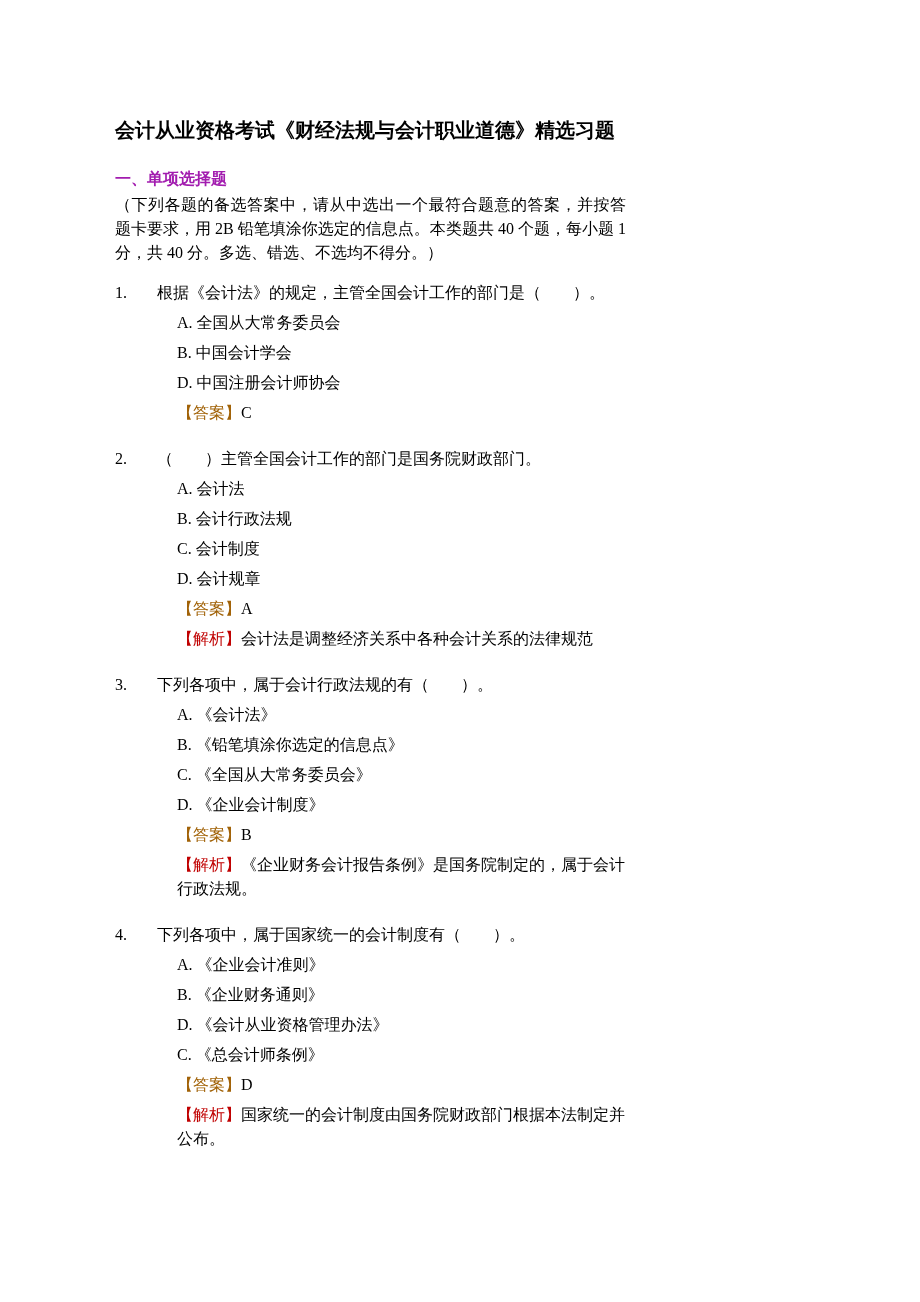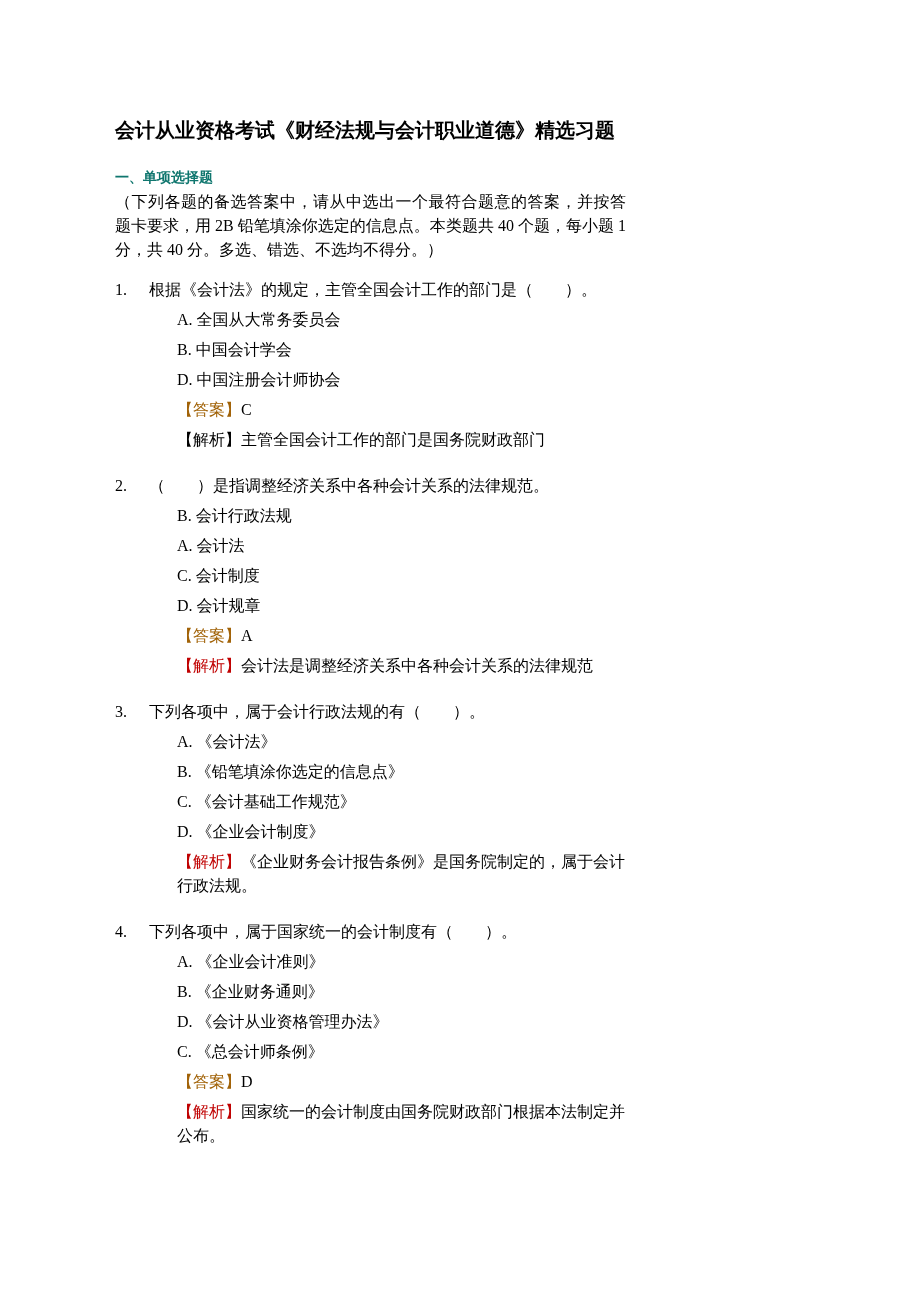--- a/index.html
+++ b/index.html
@@ -17,44 +17,45 @@
     padding: 115px 106px 100px 115px;
     box-sizing: border-box;
   }
   .doc-title {
     font-family: "SimHei", "黑体", sans-serif;
     font-weight: bold;
     font-size: 20px;
     margin-bottom: 22px;
   }
   .section-heading {
-    color: #0f766e;
+    color: #a21caf;
     font-family: "SimHei", "黑体", sans-serif;
     font-weight: bold;
-    font-size: 14px;
+    font-size: 16px;
     margin-bottom: 2px;
   }
   .instructions {
     font-size: 16px;
     margin-bottom: 16px;
     text-align: justify;
   }
   .question-block {
     margin-bottom: 22px;
   }
   .q-stem {
     display: flex;
     align-items: baseline;
     margin-bottom: 6px;
   }
   .q-num {
     flex: 0 0 34px;
   }
   .q-text {
     flex: 1;
+    margin-left: 8px;
   }
   .q-options, .q-answer, .q-explain {
     padding-left: 62px;
     margin-bottom: 6px;
   }
   .q-options div {
     margin-bottom: 6px;
   }
   .ans-label {
     color: #a16207;
@@ -82,54 +83,54 @@
       <span class="q-text">根据《会计法》的规定，主管全国会计工作的部门是（　　）。</span>
     </div>
     <div class="q-options">
       <div>A. 全国从大常务委员会</div>
       <div>B. 中国会计学会</div>
       <div>D. 中国注册会计师协会</div>
     </div>
     <div class="q-answer">
       <span class="ans-label">【答案】</span><span>C</span>
     </div>
-    <div class="q-explain">
-      <span class="exp-label">【解析】</span><span>主管全国会计工作的部门是国务院财政部门</span>
-    </div>
   </div>
 
   <div class="question-block">
     <div class="q-stem">
       <span class="q-num">2.</span>
-      <span class="q-text">（　　）是指调整经济关系中各种会计关系的法律规范。</span>
+      <span class="q-text">（　　）主管全国会计工作的部门是国务院财政部门。</span>
     </div>
     <div class="q-options">
+      <div>A. 会计法</div>
       <div>B. 会计行政法规</div>
-      <div>A. 会计法</div>
       <div>C. 会计制度</div>
       <div>D. 会计规章</div>
     </div>
     <div class="q-answer">
       <span class="ans-label">【答案】</span><span>A</span>
     </div>
     <div class="q-explain">
       <span class="exp-label-red">【解析】</span><span>会计法是调整经济关系中各种会计关系的法律规范</span>
     </div>
   </div>
 
   <div class="question-block">
     <div class="q-stem">
       <span class="q-num">3.</span>
       <span class="q-text">下列各项中，属于会计行政法规的有（　　）。</span>
     </div>
     <div class="q-options">
       <div>A. 《会计法》</div>
       <div>B. 《铅笔填涂你选定的信息点》</div>
-      <div>C. 《会计基础工作规范》</div>
+      <div>C. 《全国从大常务委员会》</div>
       <div>D. 《企业会计制度》</div>
+    </div>
+    <div class="q-answer">
+      <span class="ans-label">【答案】</span><span>B</span>
     </div>
     <div class="q-explain">
       <span class="exp-label-red">【解析】</span><span>《企业财务会计报告条例》是国务院制定的，属于会计行政法规。</span>
     </div>
   </div>
 
   <div class="question-block">
     <div class="q-stem">
       <span class="q-num">4.</span>
       <span class="q-text">下列各项中，属于国家统一的会计制度有（　　）。</span>

